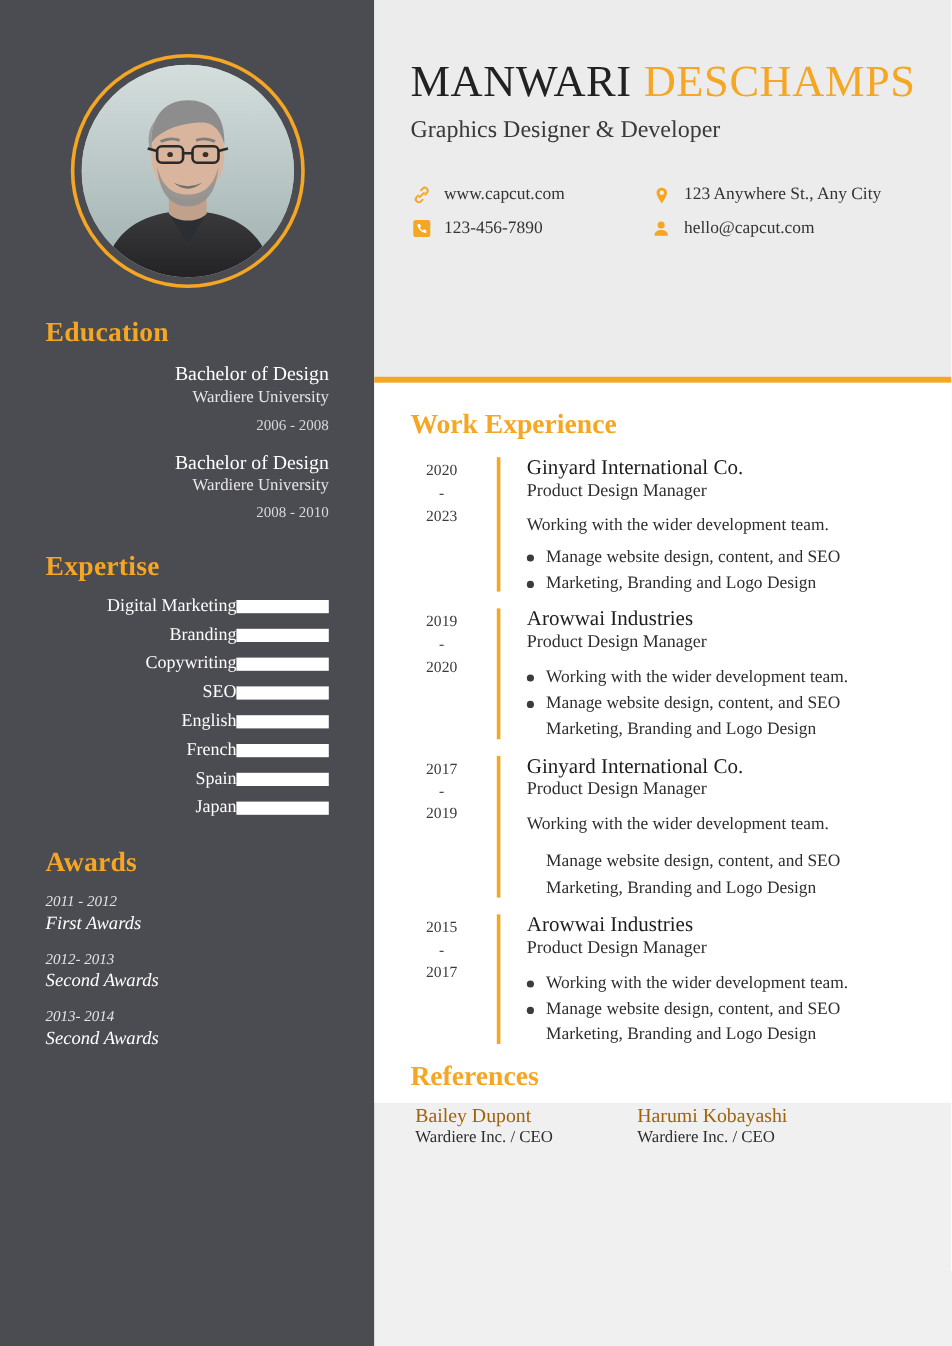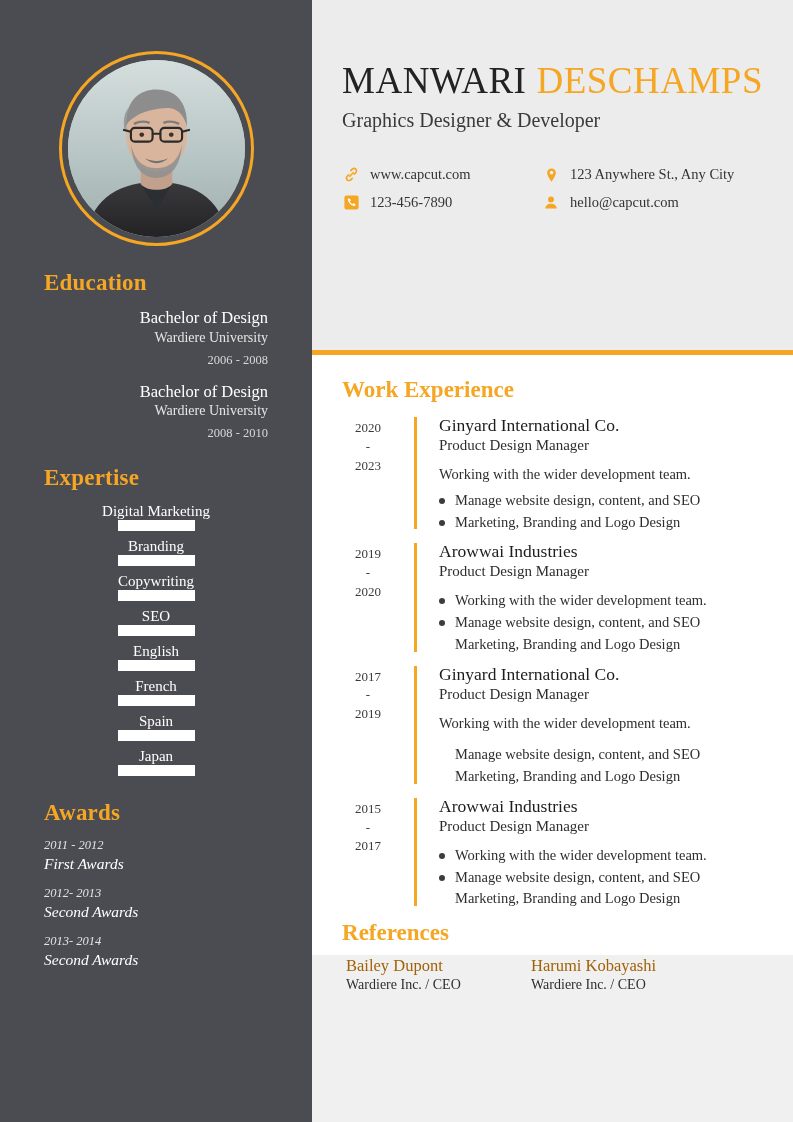--- a/index.html
+++ b/index.html
@@ -15,21 +15,21 @@
     overflow: hidden;
     background: #ffffff;
   }
 
   
   .sidebar {
     width: 322px;
     background: #4b4b52;
     color: #ffffff;
     position: relative;
-    padding: 8px;
+    padding: 2px;
   }
   .photo-wrap {
     width: 195px; height: 195px;
     margin: 43px auto 0 auto;
     border-radius: 50%;
     border: 3px solid #f5a623;
     padding: 6px;
     background: #4b4b52;
   }
   .photo {
@@ -52,40 +52,39 @@
   }
   .edu-item { margin-bottom: 14px; text-align: right; }
   .edu-deg { font-size: 16.5px; color: #ffffff; line-height: 1.25; }
   .edu-school { font-size: 14px; color: #e6e6e6; line-height: 1.35; }
   .edu-years { font-size: 12.5px; color: #d8d8d8; margin-top: 5px; }
 
   .bar-row {
     display: flex; align-items: center;
     justify-content: flex-end;
     margin-bottom: 7px;
-    flex-direction: column;
   }
   .bar-label { font-size: 15px; color: #ffffff; }
   .bar-track {
     width: 77px; height: 11px;
     background: #ffffff;
     position: relative;
   }
   .bar-fill { height: 100%; background: #f5a623; }
 
   .award-item { margin-bottom: 13px; font-style: italic; }
   .award-year { font-size: 12.5px; color: #e4e4e4; }
   .award-name { font-size: 15.5px; color: #ffffff; margin-top: 2px; }
 
   
   .main { flex: 1; background: #f0f0f0; position: relative; }
   .header {
     background: #ececec;
-    padding: 60px 30px 0 30px;
-    height: 350px;
+    padding: 48px 30px 0 30px;
+    height: 314px;
   }
   .name {
     font-size: 37px;
     letter-spacing: .5px;
     line-height: 1.15;
   }
   .name .first { color: #222222; }
   .name .last { color: #f5a623; margin-left: 10px; }
   .role {
     font-size: 20px;

